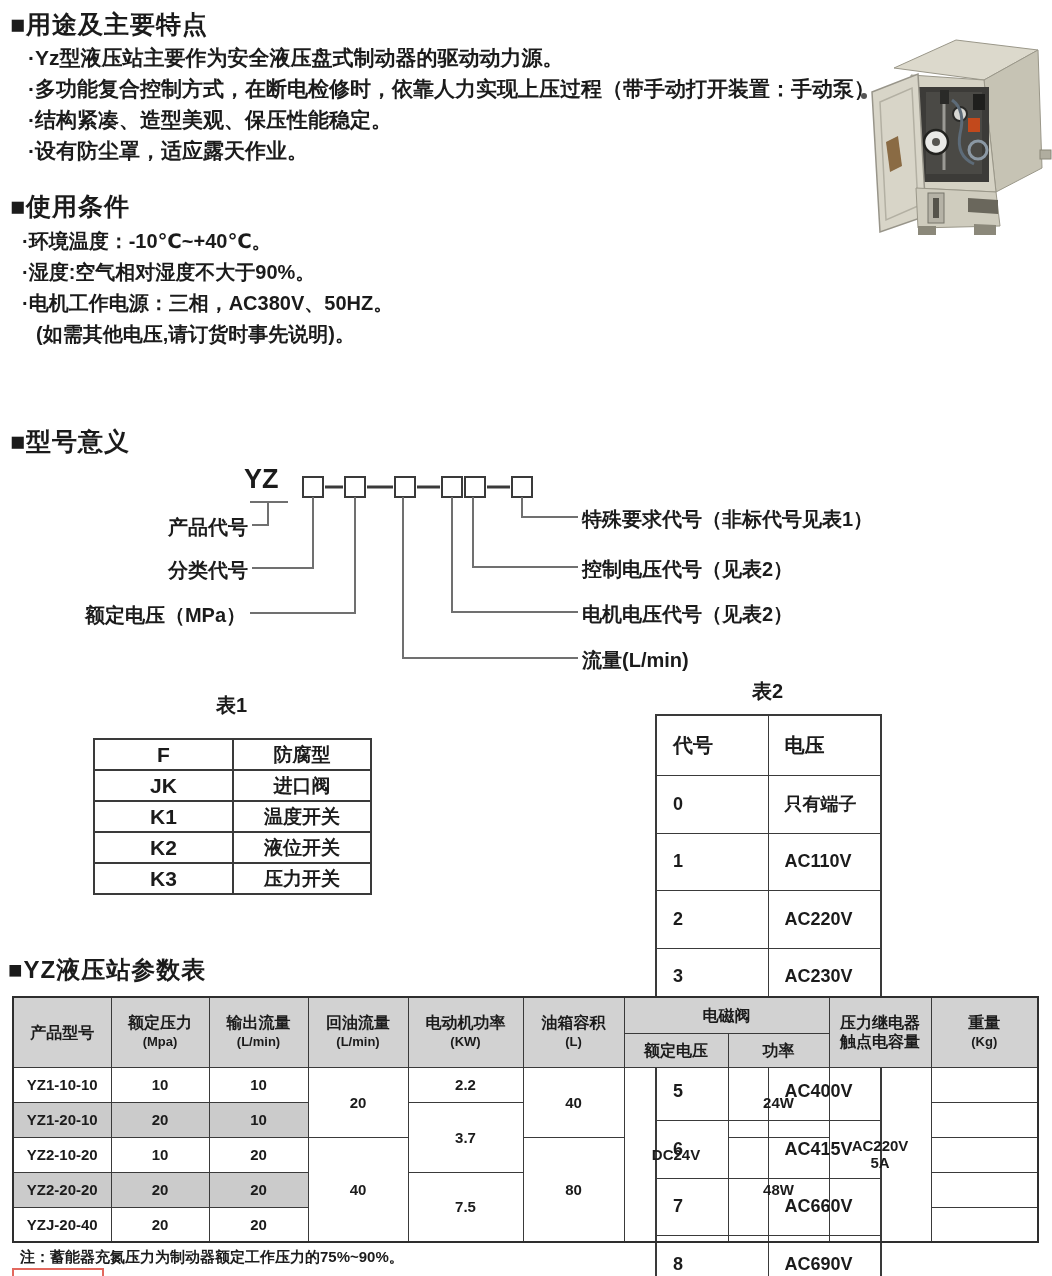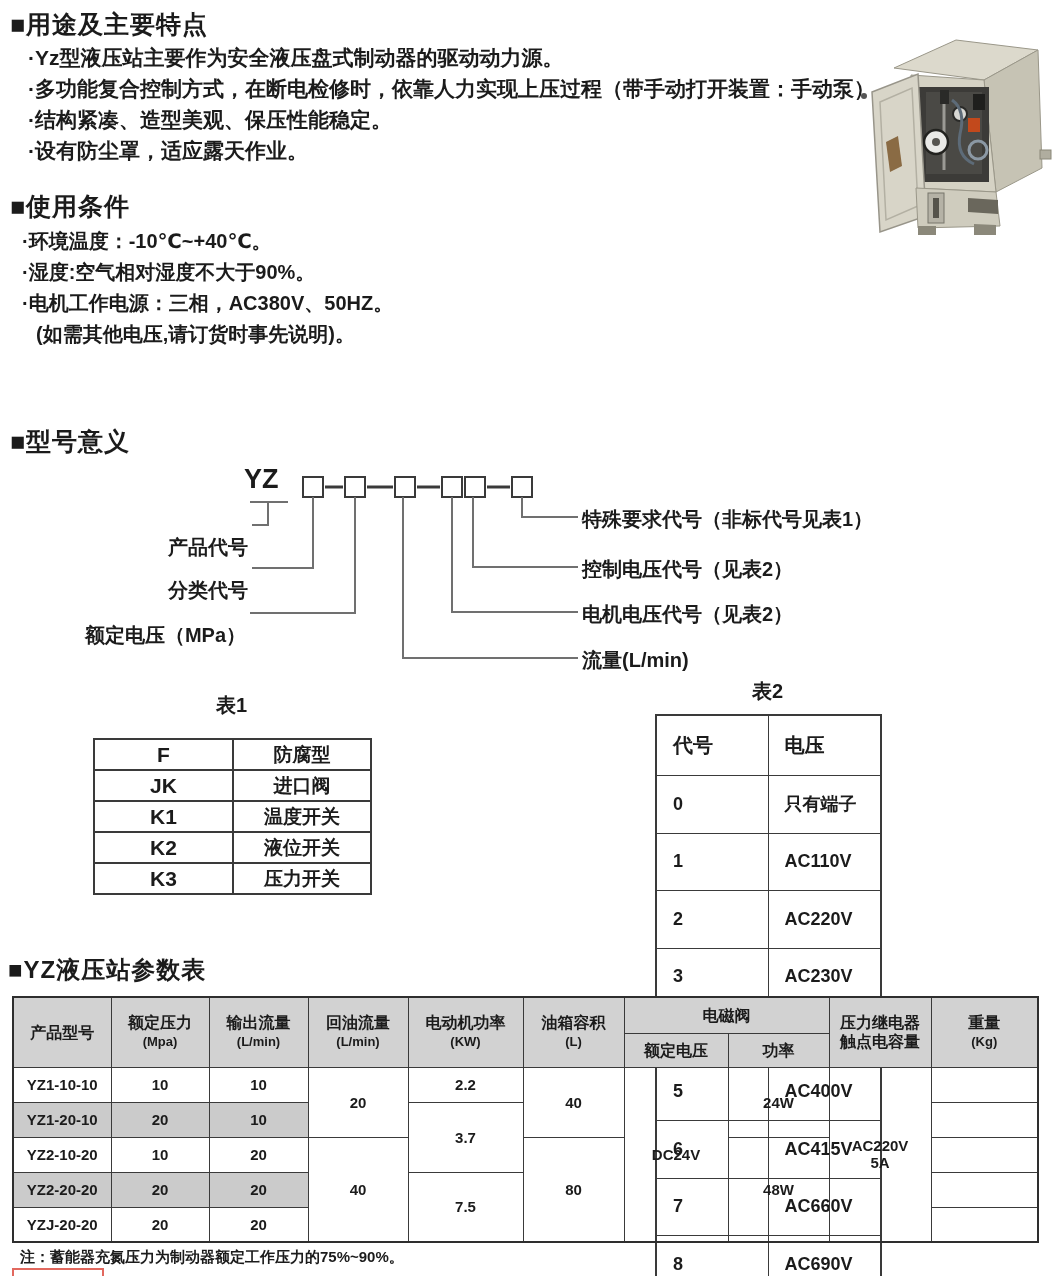--- a/index.html
+++ b/index.html
@@ -13,21 +13,21 @@
   body{
     width:1052px;height:1276px;position:relative;background:#ffffff;
     font-family:"Liberation Sans","DejaVu Sans",sans-serif;color:var(--ink);
     overflow:hidden;
   }
   .abs{position:absolute;}
   .sec-title{font-size:25px;font-weight:bold;letter-spacing:1px;}
   .bullet{font-size:21px;font-weight:bold;line-height:31px;white-space:nowrap;}
   .bullet2{font-size:20px;font-weight:bold;line-height:31px;white-space:nowrap;}
   .dlabel{font-size:20px;font-weight:bold;white-space:nowrap;}
-  .dlabel.right-align{text-align:right;margin-top:20px;}
+  .dlabel.right-align{text-align:right;}
   .tbl-title{font-size:20px;font-weight:bold;text-align:center;}
 
   table{border-collapse:collapse;table-layout:fixed;}
   
   table.t1{width:277px;border:2px solid var(--line);}
   table.t1 td{border:2px solid var(--line);height:29px;text-align:center;
     font-size:19px;font-weight:bold;padding:0;}
   table.t1 td.code{font-size:21px;}
   
   table.t2{width:225px;border:2px solid var(--line);}
@@ -313,21 +313,21 @@
     <td></td>
   </tr>
   <tr style="height:35px;">
     <td class="shade">YZ2-20-20</td>
     <td class="shade">20</td>
     <td class="shade">20</td>
     <td rowspan="2">7.5</td>
     <td></td>
   </tr>
   <tr style="height:35px;">
-    <td>YZJ-20-20</td>
+    <td>YZJ-20-40</td>
     <td>20</td>
     <td>20</td>
     <td></td>
   </tr>
 </tbody>
   </table>
 
 <div class="abs note" style="left:20px;top:1248px;text-align:right;">注：蓄能器充氮压力为制动器额定工作压力的75%~90%。</div>
 
 <div class="abs redbar" style="left:12px;top:1268px;width:88px;height:8px;"></div>

